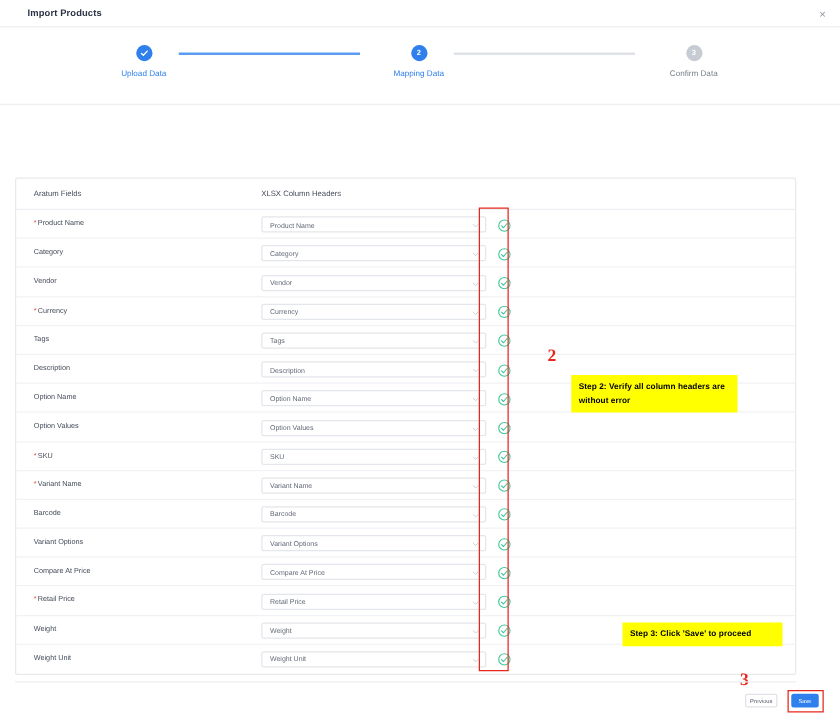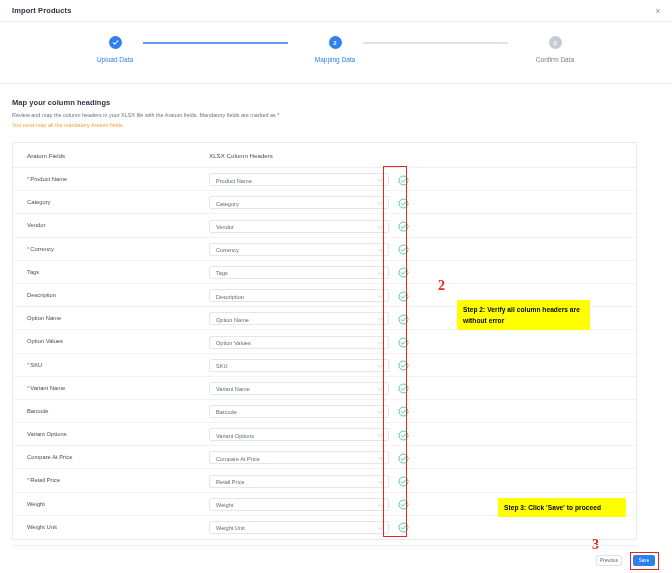--- a/index.html
+++ b/index.html
@@ -21,21 +21,21 @@
   
   .titlebar {
     position: absolute;
     left: 0; top: 0;
     width: 672px; height: 22px;
     display: flex;
     align-items: center;
     border-bottom: 1px solid #eceef1;
   }
   .titlebar-title {
-    margin-left: 12px;
+    margin-left: 22px;
     font-size: 7.5px;
     font-weight: bold;
     color: #2c3345;
     letter-spacing: .1px;
   }
   .close-icon {
     position: absolute;
     right: 9px; top: 6px;
     width: 10px; height: 10px;
     color: #8a8f9c;
@@ -286,25 +286,20 @@
       <div class="step-circle active">2</div>
       <div class="step-label">Mapping Data</div>
     </div>
 
     <div class="step step-3">
       <div class="step-circle todo">3</div>
       <div class="step-label muted">Confirm Data</div>
     </div>
   </div>
 
-  <div class="intro">
-    <div class="intro-title">Map your column headings</div>
-    <div class="intro-sub">Review and map the column headers in your XLSX file with the Aratum fields. Mandatory fields are marked as *</div>
-    <div class="intro-warn">You must map all the mandatory Aratum fields.</div>
-  </div>
 
   <div class="card">
     <div class="card-head">
       <div class="col-a-head">Aratum Fields</div>
       <div class="col-b-head">XLSX Column Headers</div>
     </div>
     <div id="rows-container">
         <div class="row">
           <div class="row-label"><span class="req">*</span>Product Name</div>
           <div class="select">

